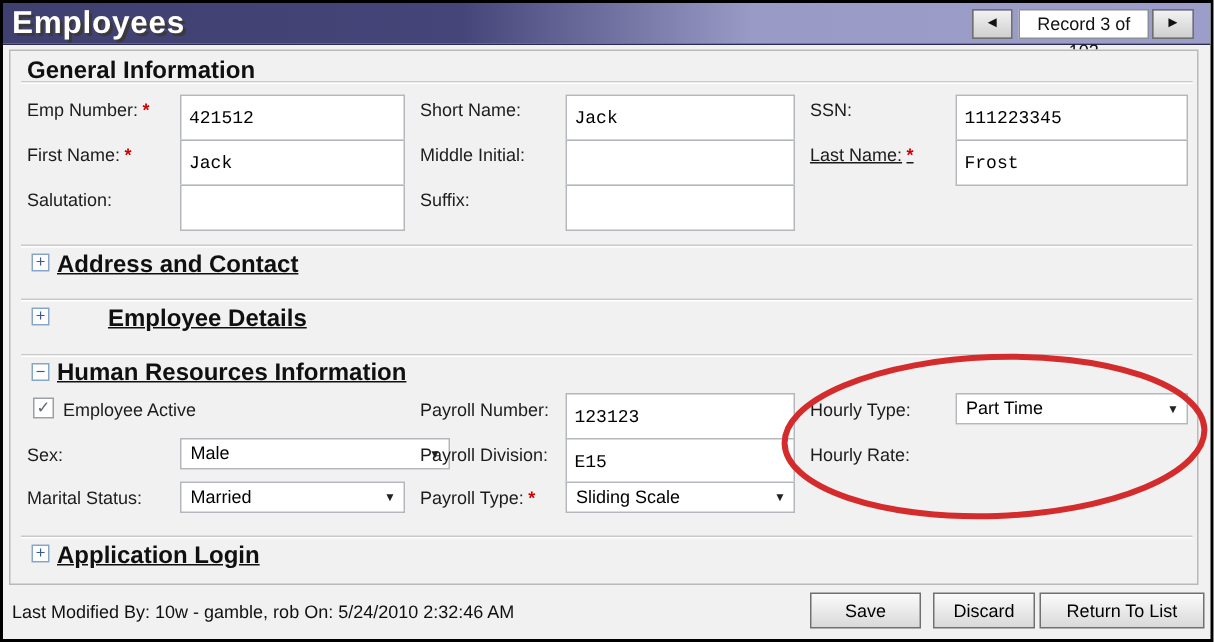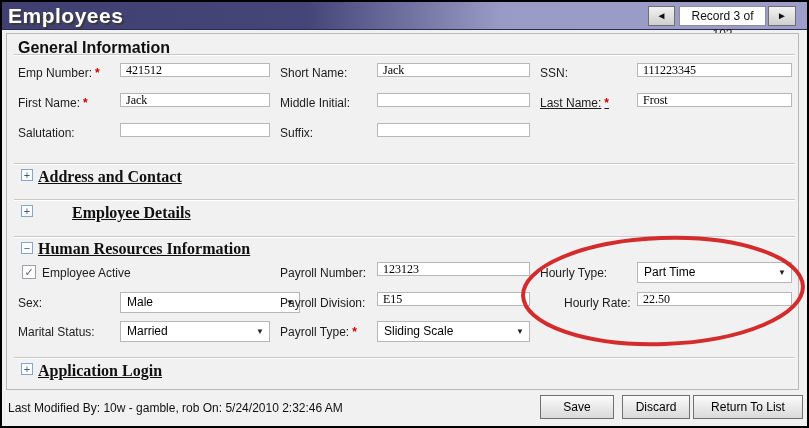--- a/index.html
+++ b/index.html
@@ -36,37 +36,37 @@
     position:absolute; left:677px; top:4px; width:87px; height:20px;
     background:#fff; border:1px solid #8b8f98;
     text-align:center; line-height:18px; font-size:12px; color:#111;
   }
   
   .panel {
     position:absolute; left:4px; top:31px; width:793px; height:357px;
     border:1px solid #b9b9b9; background:#f1f1f1;
   }
   .sec-title { position:absolute; font-size:16px; font-weight:bold; color:#101010; white-space:nowrap; }
-  .sec-link  { text-decoration: underline; cursor:pointer;font-family:Liberation Serif, serif; }
+  .sec-link  { text-decoration: underline; cursor:pointer; }
   .rule {
     position:absolute; height:0;
     border-top:1px solid #c9c9c9; border-bottom:1px solid #ffffff;
   }
   .expander {
     position:absolute; width:12px; height:12px;
     background:#fdfdfd; border:1px solid #87a5c4;
     color:#3b5d85; font-size:11px; line-height:10px; text-align:center;
     cursor:pointer;
   }
   .lbl { position:absolute; font-size:12px; color:#1c1c1c; white-space:nowrap; }
   .req { color:#cc0000; font-weight:bold; margin-left:3px; }
   .tb {
-    position:absolute; height:14px;
+    position:absolute; height:31px;
     background:#fff; border:1px solid #b4b8bd;
-    font-family:Liberation Serif, serif; font-size:12px; color:#000;
+    font-family:Liberation Mono, monospace; font-size:12px; color:#000;
     padding:0 5px; outline:none;
   }
   .combo {
     position:absolute; height:21px;
     background:#fff; border:1px solid #b4b8bd;
     font-size:12px; color:#000; line-height:19px; padding-left:6px;
     cursor:pointer;
   }
   .combo .arrow {
     position:absolute; right:5px; top:6px; font-size:8px; color:#222; line-height:8px;
@@ -154,22 +154,21 @@
     <span class="arrow">▼</span>
   </div>
 
   <div class="lbl" style="left:16px; top:294px;">Sex:</div>
   <div class="combo" style="left:118px; top:290px; width:180px;">
     <span>Male</span>
     <span class="arrow">▼</span>
   </div>
   <div class="lbl" style="left:278px; top:294px;">Payroll Division:</div>
   <input class="tb" style="left: 375px; top: 290px; width: 153px;" value="E15">
-  <div class="lbl" style="left:562px; top:294px;">Hourly Rate:</div>
-  <input class="tb" style="left: 635px; top: 290px; width: 155px;" value="22.50">
+  <div class="lbl" style="left:538px; top:294px;">Hourly Rate:</div>
 
   <div class="lbl" style="left:16px; top:323px;">Marital Status:</div>
   <div class="combo" style="left:118px; top:319px; width:150px;">
     <span>Married</span>
     <span class="arrow">▼</span>
   </div>
   <div class="lbl" style="left:278px; top:323px;"><span>Payroll Type:</span><span class="req">*</span></div>
   <div class="combo" style="left:375px; top:319px; width:153px;">
     <span>Sliding Scale</span>
     <span class="arrow">▼</span>

